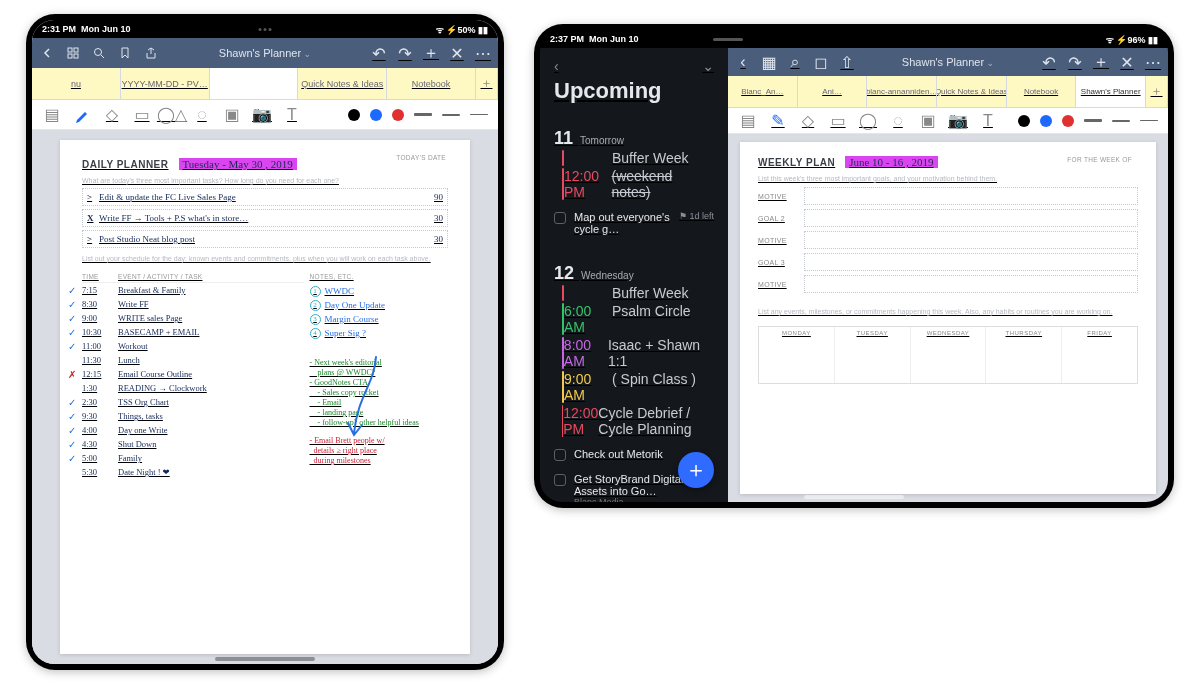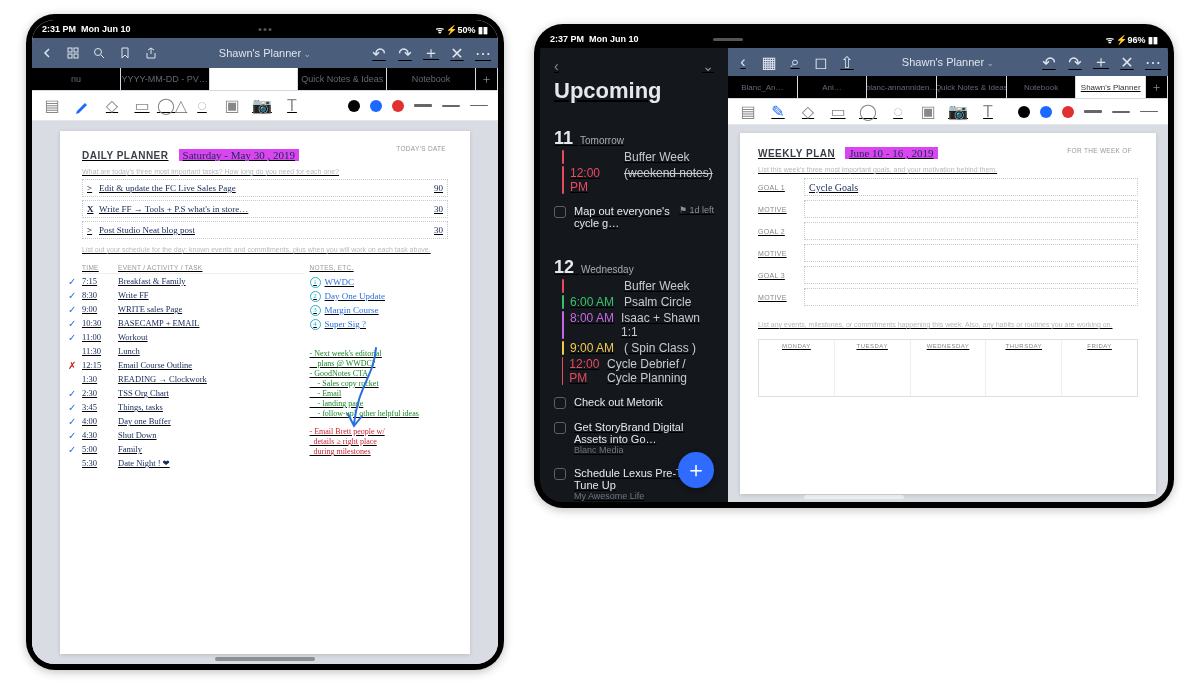--- a/index.html
+++ b/index.html
@@ -40,21 +40,21 @@
     display:flex; align-items:center; padding:0 8px; gap:14px;
     color:#dfe5ee; position:relative;
   }
   .chrome .title { position:absolute; left:50%; transform:translateX(-50%); font-size:11px; }
   .chrome .title::after{content:" ⌄"; opacity:.6; font-size:9px;}
   .chrome .ic { width:14px; height:14px; display:inline-flex; align-items:center; justify-content:center; }
   .chrome .group { display:flex; gap:12px; align-items:center; }
   .chrome .spacer{flex:1;}
   
   .tabbar {
-    height: 23px; background:#000000; display:flex; font-size:9px;
+    height: 32px; background:#fef9c3; display:flex; font-size:9px;
     color:#667; border-bottom:1px solid #d4d9e2;
   }
   .tab {
     flex:1; border-right:1px solid #d4d9e2; display:flex;align-items:center; justify-content:center;
     padding:0 4px; white-space:nowrap; overflow:hidden; text-overflow:ellipsis;
   }
   .tab.active { background:#fff; color:#333; }
   .tab.plus { flex:0 0 22px; font-size:12px; color:#888;}
   
   .toolrow {
@@ -113,21 +113,21 @@
   .things{
     width:38%; background:#14171c; color:#e6e8eb; display:flex; flex-direction:column;
     font-size:11px;
   }
   .things-hdr{display:flex; align-items:center; justify-content:space-between; padding:10px 14px 0 14px;}
   .things-back, .things-more{color:#8a8f98; font-size:14px;}
   .things-list{flex:1; overflow:hidden; padding:10px 0 0 0;}
   .daygrp{padding:6px 14px 4px 14px;}
   .daygrp .dn{font-size:18px; font-weight:700;}
   .daygrp .dn .sub{font-size:10px; font-weight:400; color:#a7abb3; margin-left:2px;}
-  .ev{display:flex; gap:6px; font-size:12px; color:#c7cad0; padding:1px 0 1px 8px;}
+  .ev{display:flex; font-size:14px; color:#c7cad0; padding:1px 0 1px 8px;}
   .ev .bar{width:2px; border-radius:1px; align-self:stretch;}
   .ev .tm{width:48px; font-variant-numeric:tabular-nums;}
   .todo{display:flex; align-items:flex-start; gap:8px; padding:6px 14px; font-size:11px;}
   .todo .cb{width:12px;height:12px;border:1.5px solid #5a616c;border-radius:3px;margin-top:1px;flex-shrink:0;}
   .todo .txt{flex:1;}
   .todo .sub{display:block; font-size:9px; color:#70767f;}
   .todo .meta{font-size:9px; color:#8a8f98;}
   .things-divider{height:16px;}
   .fab{
     position:absolute; right:14px; bottom:14px; width:36px;height:36px;border-radius:50%;
@@ -230,21 +230,21 @@
       <span class="stroke" style="height:3px"></span>
       <span class="stroke" style="height:2px"></span>
       <span class="stroke" style="height:1px"></span>
     </div>
 
     <div class="page-wrap">
       <div class="page">
         <div class="topdate">TODAY'S DATE</div>
         <div style="display:flex; align-items:center; gap:10px;">
           <h2>DAILY PLANNER</h2>
-          <span class="hl">Saturday - May 30 , 2019</span>
+          <span class="hl">Tuesday - May 30 , 2019</span>
         </div>
         <div class="helper">What are today's three most important tasks? How long do you need for each one?</div>
         <div class="dotline">
             <span class="mk">&gt;</span>
             <span>Edit &amp; update the FC Live Sales Page</span>
             <span class="num">90</span>
           </div>
         <div class="dotline">
             <span class="mk">X</span>
             <span>Write FF → Tools + P.S what's in store…</span>
@@ -298,26 +298,26 @@
                 </div>
                 <div class="srow">
                   <span class="t">1:30</span>
                   <span>READING → Clockwork</span>
                 </div>
                 <div class="srow check check">
                   <span class="t">2:30</span>
                   <span>TSS Org Chart</span>
                 </div>
                 <div class="srow check check">
-                  <span class="t">3:45</span>
+                  <span class="t">9:30</span>
                   <span>Things, tasks</span>
                 </div>
                 <div class="srow check check">
                   <span class="t">4:00</span>
-                  <span>Day one Buffer</span>
+                  <span>Day one Write</span>
                 </div>
                 <div class="srow check check">
                   <span class="t">4:30</span>
                   <span>Shut Down</span>
                 </div>
                 <div class="srow check check">
                   <span class="t">5:00</span>
                   <span>Family</span>
                 </div>
                 <div class="srow">
@@ -502,24 +502,20 @@
         <div class="page-wrap" style="padding:8px 12px;">
           <div class="page" style="padding:14px 18px; max-width:none;">
             <div class="topdate">FOR THE WEEK OF</div>
             <div style="display:flex; align-items:center; gap:10px;">
               <h2>WEEKLY PLAN</h2>
               <span class="hl">June  10 - 16 ,  2019</span>
             </div>
             <div class="helper">List this week's three most important goals, and your motivation behind them.</div>
             <div id="wk-goals">
                 <div class="wk-row">
-                  <span class="lab">GOAL 1</span>
-                  <span class="box">Cycle  Goals</span>
-                </div>
-                <div class="wk-row">
                   <span class="lab">MOTIVE</span>
                   <span class="box"></span>
                 </div>
                 <div class="wk-row">
                   <span class="lab">GOAL 2</span>
                   <span class="box"></span>
                 </div>
                 <div class="wk-row">
                   <span class="lab">MOTIVE</span>
                   <span class="box"></span>

